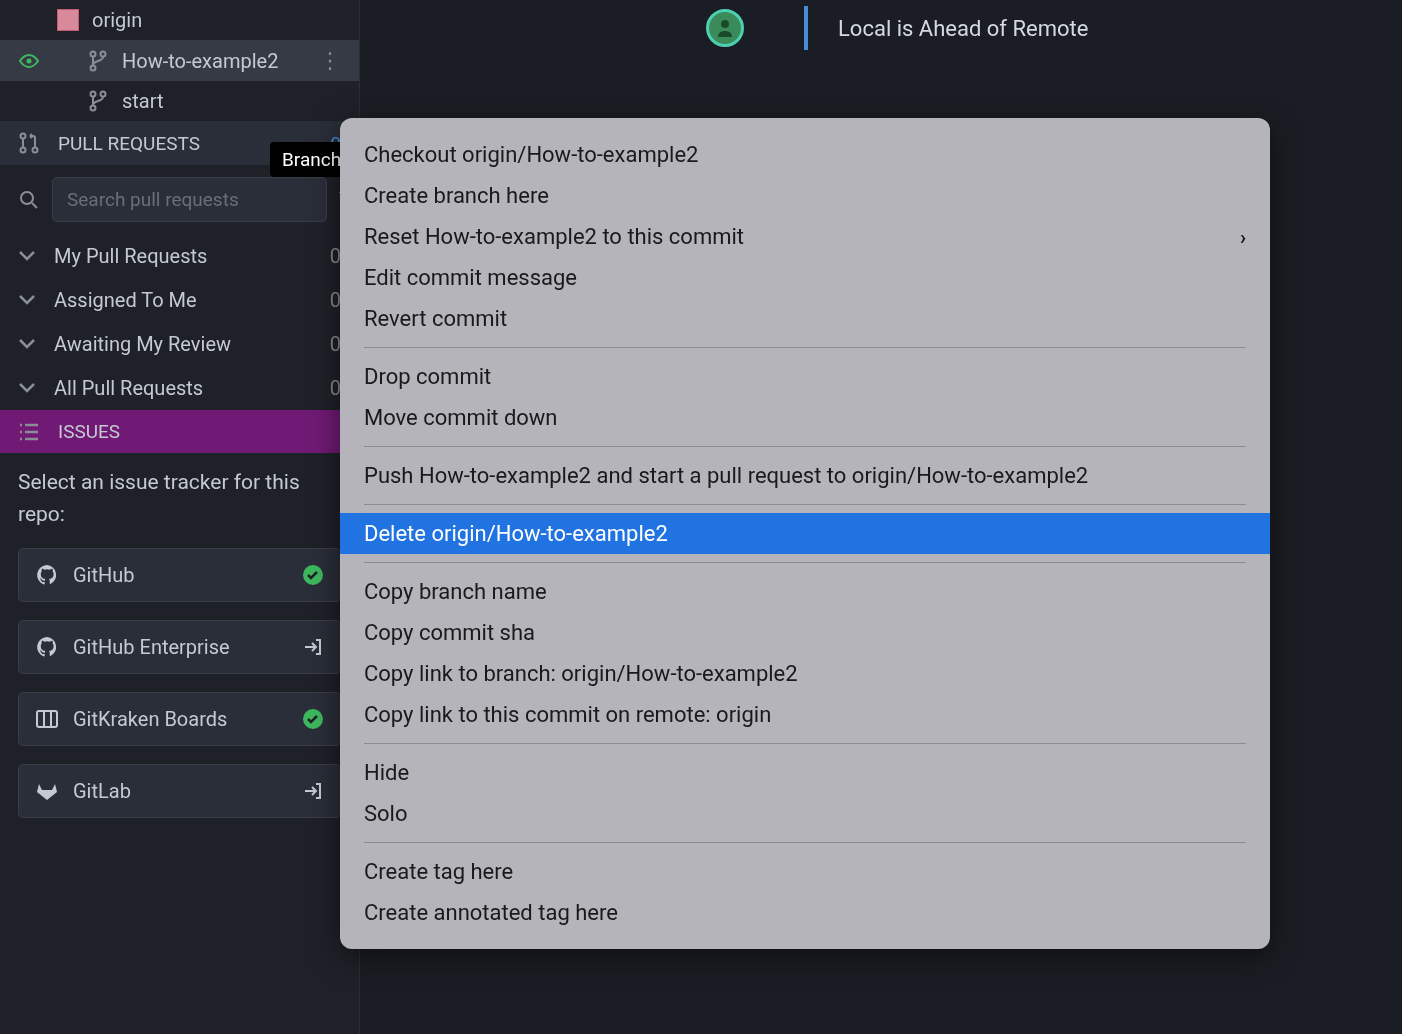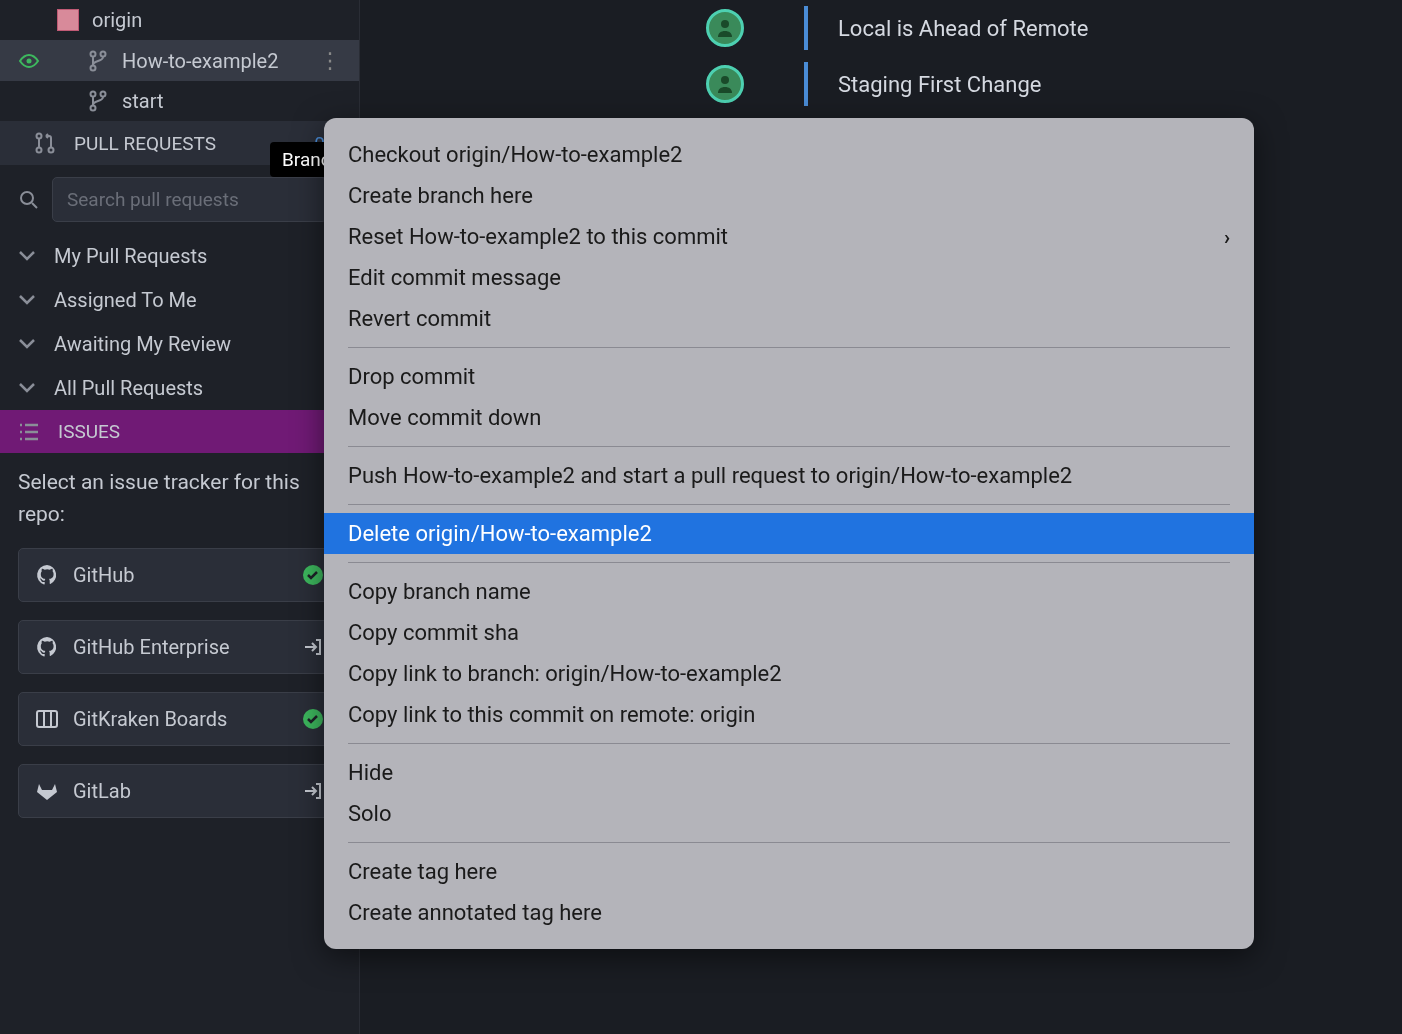--- a/index.html
+++ b/index.html
@@ -8,21 +8,21 @@
 .sidebar { width: 360px; background: #1e2128; display: flex; flex-direction: column; border-right: 1px solid #2a2d35; }
 .section-header { display: flex; align-items: center; padding: 10px 18px; background: #2a2e38; font-size: 19px; font-weight: 500; color: #b8bdc7; }
 .section-header .icon { margin-right: 14px; width: 26px; display: flex; align-items: center; justify-content: center; }
 .section-header .count { margin-left: auto; color: #4a8cd6; font-size: 19px; }
 .tree-item { display: flex; align-items: center; padding: 8px 18px 8px 56px; font-size: 20px; color: #c5c9d1; cursor: pointer; position: relative; }
 .tree-item.level2 { padding-left: 86px; }
 .tree-item.active { background: #363a45; }
 .tree-item .eye-icon { position: absolute; left: 18px; color: #3db85e; }
 .tree-item .item-icon { margin-right: 12px; width: 24px; display: flex; align-items: center; justify-content: center; }
 .tree-item .dots { margin-left: auto; color: #888; font-size: 22px; }
-.pr-section { background: #2a2e38; display: flex; align-items: center; padding: 10px 34px; font-size: 19px; }
+.pr-section { background: #2a2e38; display: flex; align-items: center; padding: 10px 18px; font-size: 19px; }
 .pr-section .icon { margin-right: 14px; width: 26px; }
 .pr-section .count { margin-left: auto; color: #4a8cd6; font-size: 19px; }
 .search-row { display: flex; align-items: center; padding: 12px 18px; gap: 12px; }
 .search-row .search-icon { color: #888; }
 .search-input { flex: 1; background: #2a2e38; border: 1px solid #3a3e48; border-radius: 5px; padding: 10px 14px; color: #c4b5fd; font-size: 19px; outline: none; }
 .search-input::placeholder { color: #6a6e78; }
 .filter-icon { color: #888; }
 .pr-item { display: flex; align-items: center; padding: 10px 18px; font-size: 20px; color: #c5c9d1; cursor: pointer; }
 .pr-item .chevron { margin-right: 14px; width: 22px; }
 .pr-item .count { margin-left: auto; color: #888; }
@@ -33,21 +33,21 @@
 .tracker-btn .icon { margin-right: 12px; width: 26px; display: flex; align-items: center; }
 .tracker-btn .status-icon { margin-left: auto; }
 .status-check { color: #3db85e; }
 .status-link { color: #888; }
 .main { flex: 1; background: #1a1d23; position: relative; }
 .commit-row { display: flex; align-items: center; padding: 6px 0; }
 .commit-graph { width: 460px; display: flex; align-items: center; justify-content: flex-end; padding-right: 12px; position: relative; }
 .commit-node { width: 38px; height: 38px; border-radius: 50%; background: #3a8a5a; border: 3px solid #4dd0b1; display: flex; align-items: center; justify-content: center; }
 .commit-msg { font-size: 22px; color: #d5d9e1; padding-left: 18px; }
 .tooltip { position: absolute; background: #000; color: #fff; padding: 6px 12px; border-radius: 4px; font-size: 19px; left: 270px; top: 142px; z-index: 5; }
-.context-menu { position: absolute; left: 324px; top: 118px; width: 930px; background: #b4b4ba; border-radius: 12px; box-shadow: 0 8px 30px rgba(0,0,0,0.5); padding: 16px 0; z-index: 10; }
+.context-menu { position: absolute; left: 340px; top: 118px; width: 930px; background: #b4b4ba; border-radius: 12px; box-shadow: 0 8px 30px rgba(0,0,0,0.5); padding: 16px 0; z-index: 10; }
 .menu-item { padding: 8px 24px; font-size: 22px; color: #1a1a1a; cursor: pointer; display: flex; align-items: center; }
 .menu-item.highlighted { background: #2073e0; color: #fff; }
 .menu-item .chevron-right { margin-left: auto; font-size: 20px; color: #1a1a1a; font-weight: bold; }
 .menu-divider { height: 1px; background: #8a8a92; margin: 8px 24px; }
 svg { display: block; }
 .origin-icon { width: 22px; height: 22px; background: #d88a9a; border: 1px solid #c05a75; }
 </style>
 </head>
 <body>
 
@@ -238,33 +238,20 @@
             <svg width="22" height="22" viewBox="0 0 22 22">
                 <circle cx="11" cy="7" r="4" fill="#1a4a2a"></circle>
                 <path d="M4 20c0-4 3-6 7-6s7 2 7 6" fill="#1a4a2a"></path>
               </svg>
           </div>
           <div style="width:60px;"></div>
           <div style="width:4px;height:44px;background:#4a8cd6;"></div>
         </div>
         <div class="commit-msg">Local is Ahead of Remote</div>
       </div>
-      <div class="commit-row">
-        <div class="commit-graph">
-          <div class="commit-node">
-            <svg width="22" height="22" viewBox="0 0 22 22">
-                <circle cx="11" cy="7" r="4" fill="#1a4a2a"></circle>
-                <path d="M4 20c0-4 3-6 7-6s7 2 7 6" fill="#1a4a2a"></path>
-              </svg>
-          </div>
-          <div style="width:60px;"></div>
-          <div style="width:4px;height:44px;background:#4a8cd6;"></div>
-        </div>
-        <div class="commit-msg">Staging First Change</div>
-      </div>
     </div>
   </div>
 </div>
 
 <div class="tooltip">Branch</div>
 
 <div class="context-menu">
   <div class="menu-item">
       <span>Checkout origin/How-to-example2</span>
     </div>

